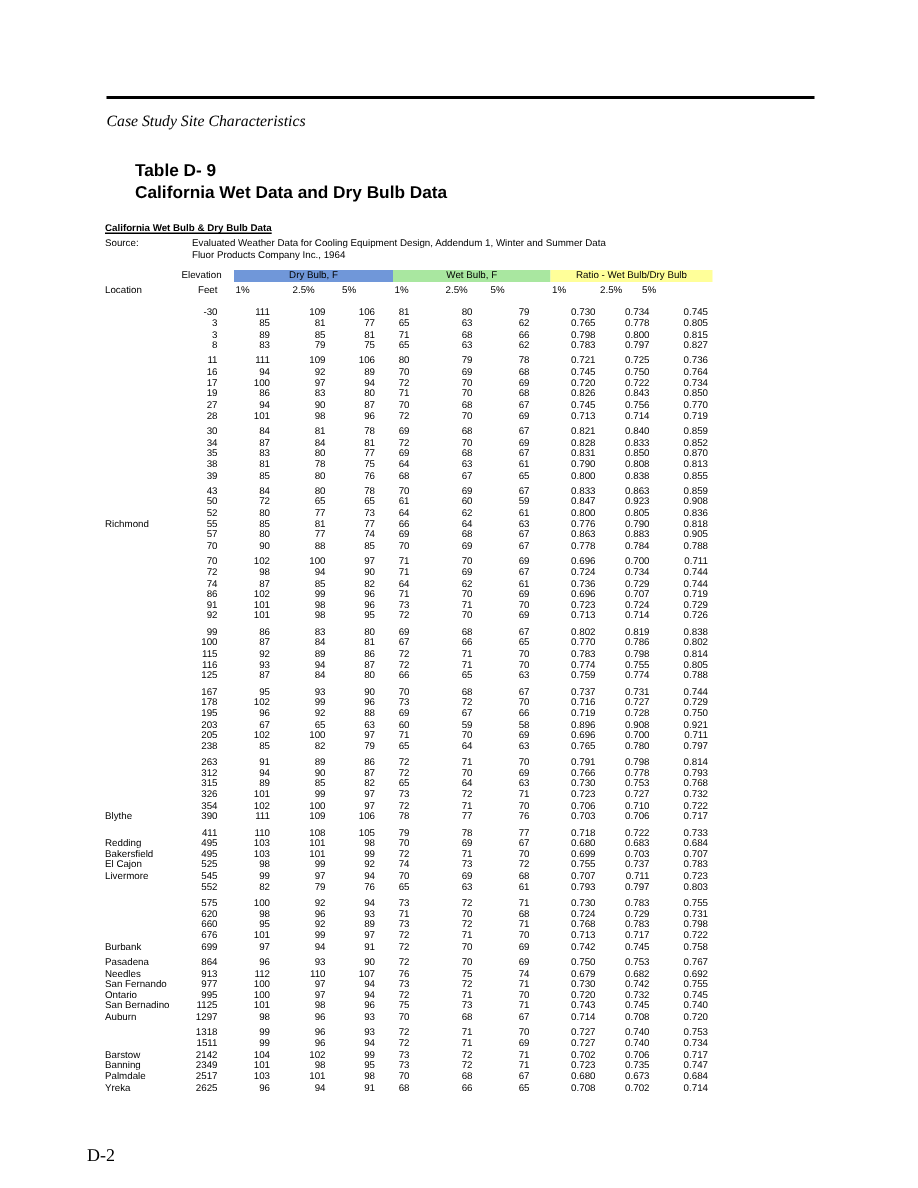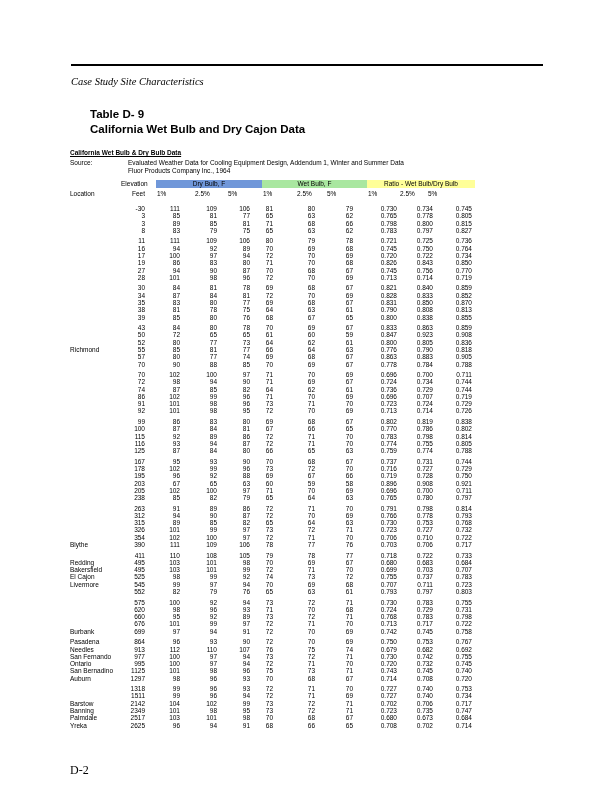--- a/index.html
+++ b/index.html
@@ -28,34 +28,34 @@
   .feet-hdr { left:120px; width:25px; text-align:right; }
   .tbody { left:70px; top:169px; width:402px; }
   .tgroup { margin:0 0 3.2px 0; }
   .trow {
     display:grid;
     grid-template-columns:50px 25px 35px 37px 33px 23px 42px 38px 44px 36px 39px;
     height:7.3px; line-height:7.3px; font-size:6.5px;
   }
   .tcell { text-align:right; white-space:nowrap; overflow:visible; }
   .tcell.c0 { text-align:left; }
-  .page-number { left:70px; top:727px; font-family:"Liberation Serif", serif; font-size:12px; }
+  .page-number { left:58px; top:727px; font-family:"Liberation Serif", serif; font-size:12px; }
 </style>
 </head>
 <body>
 
 <div class="page">
 
   <div class="abs rule-top"></div>
 
   <div class="abs doc-header">Case Study Site Characteristics</div>
 
   <div class="abs title-block">
     <div>Table D- 9</div>
-    <div>California Wet Bulb and Dry Cajon Data</div>
+    <div>California Wet Data and Dry Bulb Data</div>
   </div>
 
   <div class="abs small caption">California Wet Bulb &amp; Dry Bulb Data</div>
 
   <div class="abs small source-label">Source:</div>
   <div class="abs small source-1">Evaluated Weather Data for Cooling Equipment Design, Addendum 1, Winter and Summer Data</div>
   <div class="abs small source-2">Fluor Products Company Inc., 1964</div>
 
   <div class="abs small elev-label">Elevation</div>
   <div class="abs band band-dry" style="background: rgb(112, 151, 217);">Dry Bulb, F</div>

